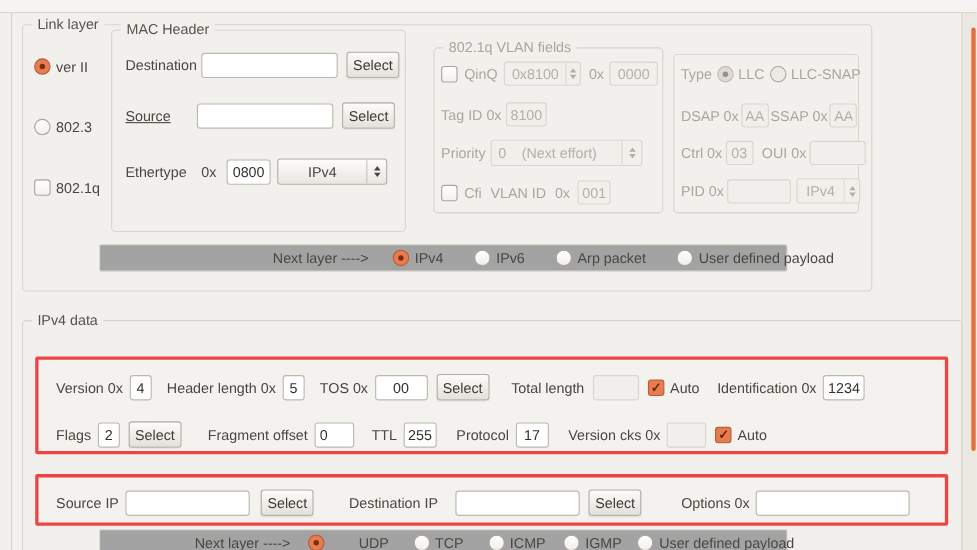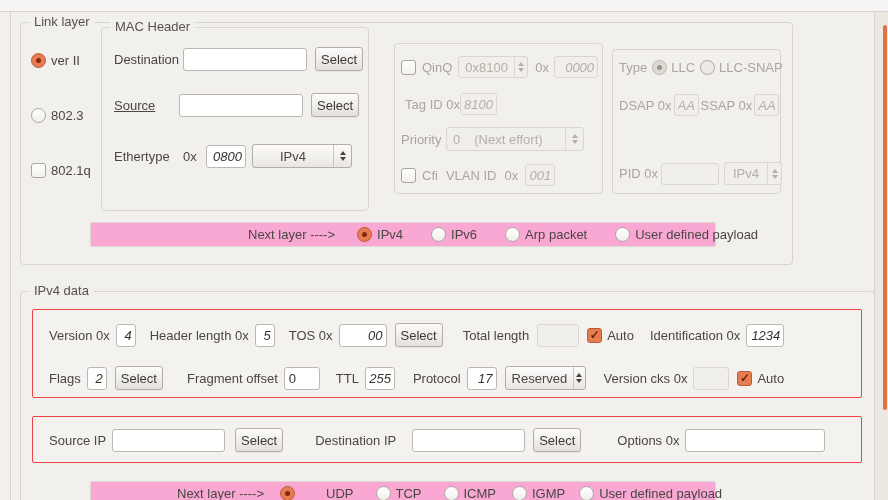--- a/index.html
+++ b/index.html
@@ -13,27 +13,27 @@
     background:#f6f4f2; border-bottom:1px solid #d8d4ce; }
   .left-border { position:absolute; left:10px; top:12px; bottom:0; width:1px; background:#d8d4ce; }
   .right-area { position:absolute; left:875px; top:12px; right:0; bottom:0; background:#ebe7e1; }
   .right-border { position:absolute; left:874px; top:12px; bottom:0; width:1px; background:#d8d4ce; }
   .scroll-thumb { position:absolute; left:883px; top:25px; width:4px; height:385px;
     background:#e2713f; border-radius:2px; }
 
   .frame { position:absolute; border:1px solid #d8d4ce; border-radius:4px; }
   .legend { position:absolute; top:-9px; left:8px; background:#f2f0ed; padding:0 5px;
     color:#56524d; white-space:nowrap; }
-  .box { position:absolute; border:1px solid #ef4444; border-radius:2px; background:#f4f2ef; }
+  .box { position:absolute; border:3px solid #ef4444; border-radius:2px; background:#f4f2ef;margin-top:15px; }
   .rowline { position:absolute; display:flex; align-items:center; white-space:nowrap; }
   .lbl { white-space:nowrap; }
 
   .txt { height:23px; border:1px solid #bcb7b0; border-radius:3px; background:#fff;
     color:#35322e; padding:0 4px; font:13px "Liberation Sans",sans-serif; outline:none; }
-  .txt.ctr { text-align:right; padding:0 3px;font-style:italic; }
+  .txt.ctr { text-align:center; padding:0 3px; }
   .txt.dis { background:#f1efeb; border-color:#d9d5cf; color:#b5afa7; }
 
   .btn { height:24px; padding:0 5px; border:1px solid #b3aea7; border-radius:3px;
     background:linear-gradient(#fdfcfb,#edebe7 60%,#e4e1dc); color:#3e3b37;
     font:13px "Liberation Sans",sans-serif; box-shadow:0 1px 1px rgba(0,0,0,0.05); }
 
   .spin { display:inline-flex; align-items:stretch; height:24px; border:1px solid #b3aea7;
     border-radius:3px; background:linear-gradient(#fdfcfb,#e9e6e2); overflow:hidden; }
   .spin .val { display:flex; align-items:center; justify-content:center; flex:1; padding:0 6px; }
   .spin .sep { width:1px; background:#c9c5bf; }
@@ -56,21 +56,21 @@
   .radio.disOn::after { content:""; position:absolute; left:4px; top:4px; width:5px; height:5px;
     border-radius:50%; background:#969088; }
 
   .check { width:15px; height:15px; border-radius:3px; border:1px solid #aaa59d;
     background:linear-gradient(#ffffff,#f3f1ed); flex:0 0 auto;
     font-size:12px; line-height:13px; text-align:center; color:transparent; font-weight:bold; }
   .check.on { background:#e77c50; border-color:#b95c39; color:#6d2409; }
 
   .dgroup, .dgroup .legend, .dgroup .lbl { color:#aca59c; }
 
-  .nlbar { position:absolute; border:1px solid #dcd8d2; background:#f9a8d4; border-radius:2px;
+  .nlbar { position:absolute; border:1px solid #dcd8d2; background:#a3a3a3; border-radius:2px;
     display:flex; align-items:center; }
   .opt { display:flex; align-items:center; gap:5px; }
 </style>
 </head>
 <body>
 
 <div class="top-strip"></div>
 <div class="left-border"></div>
 <div class="right-area"></div>
 <div class="right-border"></div>
@@ -116,38 +116,39 @@
         <span class="sep"></span>
         <span class="arrows">
           <i class="tri-up"></i>
           <i class="tri-dn"></i>
         </span>
       </span>
     </div>
   </div>
 
   <div class="frame dgroup" style="left:373px; top:20px; width:209px; height:151px;">
+    <span class="legend">802.1q VLAN fields</span>
 
     <div class="rowline" style="left:6px; top:12px;">
       <span class="check">✓</span>
       <span class="lbl" style="margin-left:6px;">QinQ</span>
       <span class="spin dis" style="margin-left:6px; width:70px; height:22px;">
         <span class="val">0x8100</span>
         <span class="sep"></span>
         <span class="arrows">
           <i class="tri-up"></i>
           <i class="tri-dn"></i>
         </span>
       </span>
       <span class="lbl" style="margin-left:7px;">0x</span>
       <input class="txt ctr dis" style="margin-left: 5px; width: 44px; height: 22px;" disabled="" value="0000">
     </div>
 
     <div class="rowline" style="left:6px; top:49px;">
-      <span class="lbl" style="width:59px;text-align:right;">Tag ID 0x</span>
+      <span class="lbl" style="width:59px;">Tag ID 0x</span>
       <input class="txt ctr dis" style="width: 37px; height: 22px;" disabled="" value="8100">
     </div>
 
     <div class="rowline" style="left:6px; top:83px;">
       <span class="lbl" style="width:45px;">Priority</span>
       <span class="spin dis" style="width:138px;">
         <span class="val" style="justify-content:flex-start;">
           <span>0</span>
           <span style="margin-left:14px;">(Next effort)</span>
         </span>
@@ -178,20 +179,26 @@
       <span class="lbl" style="margin-left:4px;">LLC-SNAP</span>
     </div>
 
     <div class="rowline" style="left:6px; top:44px;">
       <span class="lbl">DSAP 0x</span>
       <input class="txt ctr dis" style="margin-left: 2px; width: 25px; height: 22px;" disabled="" value="AA">
       <span class="lbl" style="margin-left:2px;">SSAP 0x</span>
       <input class="txt ctr dis" style="margin-left: 2px; width: 25px; height: 22px;" disabled="" value="AA">
     </div>
 
+    <div class="rowline" style="left:6px; top:78px;">
+      <span class="lbl">Ctrl 0x</span>
+      <input class="txt ctr dis" style="margin-left: 3px; width: 25px; height: 22px;" disabled="" value="03">
+      <span class="lbl" style="margin-left:8px;">OUI 0x</span>
+      <input class="txt dis" style="margin-left: 3px; width: 51px; height: 22px;" disabled="" value="">
+    </div>
 
     <div class="rowline" style="left:6px; top:112px;">
       <span class="lbl">PID 0x</span>
       <input class="txt dis" style="margin-left: 3px; width: 58px; height: 22px;" disabled="" value="">
       <span class="spin dis" style="margin-left:5px; width:58px; height:23px;">
         <span class="val">IPv4</span>
         <span class="sep"></span>
         <span class="arrows" style="width:13px;">
           <i class="tri-up"></i>
           <i class="tri-dn"></i>
@@ -245,28 +252,20 @@
     <div class="rowline" style="left:16px; top:56px;">
       <span class="lbl">Flags</span>
       <input class="txt ctr" style="margin-left: 6px; width: 20px;" value="2">
       <button class="btn" style="margin-left:8px;">Select</button>
       <span class="lbl" style="margin-left:24px;">Fragment offset</span>
       <input class="txt" style="margin-left: 6px; width: 36px;" value="0">
       <span class="lbl" style="margin-left:16px;">TTL</span>
       <input class="txt ctr" style="margin-left: 6px; width: 30px;" value="255">
       <span class="lbl" style="margin-left:18px;">Protocol</span>
       <input class="txt ctr" style="margin-left: 6px; width: 30px;" value="17">
-      <span class="spin" style="margin-left:8px; width:81px;">
-        <span class="val">Reserved</span>
-        <span class="sep"></span>
-        <span class="arrows" style="width:14px;">
-          <i class="tri-up"></i>
-          <i class="tri-dn"></i>
-        </span>
-      </span>
       <span class="lbl" style="margin-left:18px;">Version cks 0x</span>
       <input class="txt dis" style="margin-left: 6px; width: 36px;" disabled="" value="">
       <span class="check on" style="margin-left:8px;">✓</span>
       <span class="lbl" style="margin-left:5px;">Auto</span>
     </div>
   </div>
 
   <div class="box" style="left:11px; top:124px; width:830px; height:47px;">
     <div class="rowline" style="left:16px; top:11px;">
       <span class="lbl">Source IP</span>

